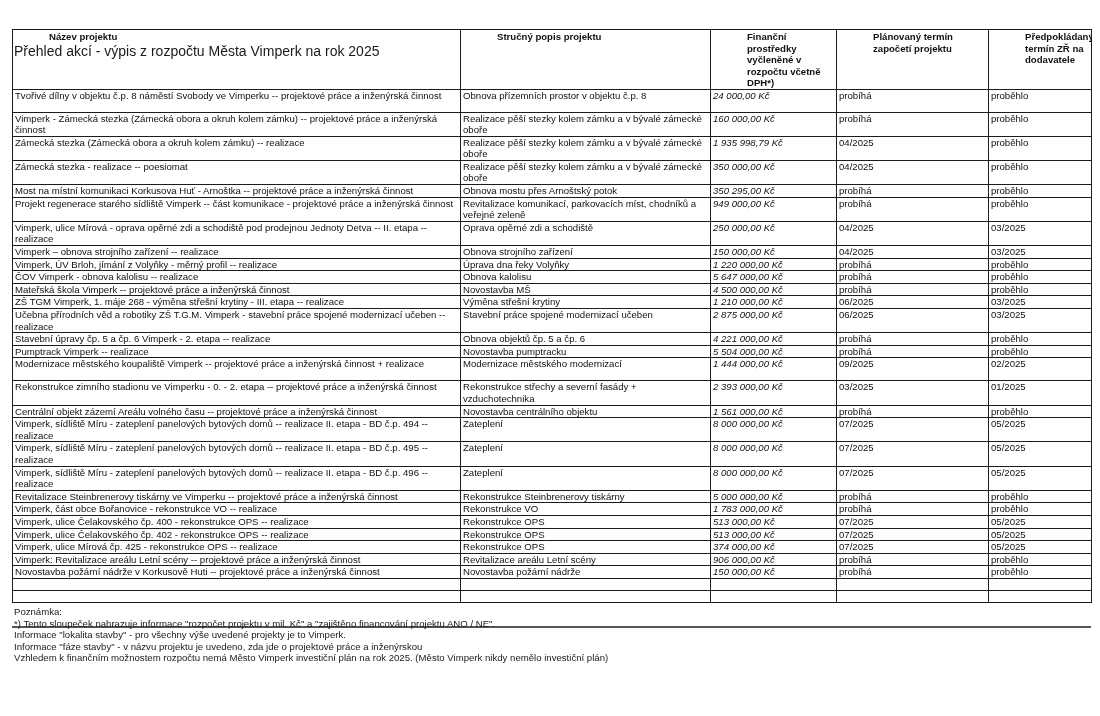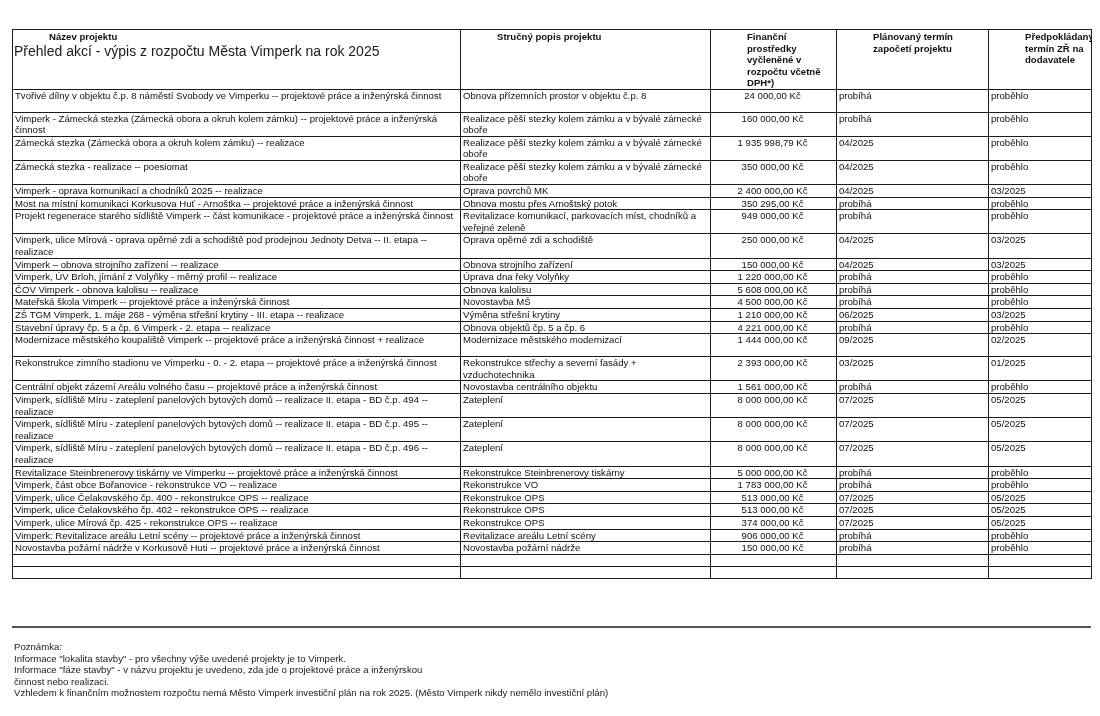--- a/index.html
+++ b/index.html
@@ -48,39 +48,40 @@
       font-weight: normal;
     }
     table.budget th {
       font-weight: bold;
       height: 36px;
       padding-top: 1px;
       line-height: 11.5px;
       padding-left: 36px;
     }
     table.budget td.amount {
-      text-align: center;
+      text-align: left;
       padding-right: 4px;
       white-space: nowrap;
+      font-style: italic;
     }
     table.budget tr.h1 td { height: 11px; }
     table.budget tr.h2 td { height: 22px; }
     table.budget tr.empty td { height: 11px; }
     .separator {
       position: absolute;
       left: 12px;
       top: 626px;
       width: 1079px;
       height: 0;
       border-top: 2px solid #555555;
     }
     .notes {
       position: absolute;
       left: 14px;
-      top: 641px;
+      top: 606px;
       font-size: 9.6px;
       line-height: 11.6px;
       color: #1a1a1a;
     }
     .notes div { white-space: nowrap; }
   </style>
 </head>
 <body>
 
 <div class="doc-title">Přehled akcí - výpis z rozpočtu Města Vimperk na rok 2025</div>
@@ -125,27 +126,20 @@
         <td>proběhlo</td>
       </tr>
       <tr class="h2">
         <td>Zámecká stezka - realizace -- poesiomat</td>
         <td>Realizace pěší stezky kolem zámku a v bývalé zámecké oboře</td>
         <td class="amount">350 000,00 Kč</td>
         <td>04/2025</td>
         <td>proběhlo</td>
       </tr>
       <tr class="h1">
-        <td>Vimperk - oprava komunikací a chodníků 2025 -- realizace</td>
-        <td>Oprava povrchů MK</td>
-        <td class="amount">2 400 000,00 Kč</td>
-        <td>04/2025</td>
-        <td>03/2025</td>
-      </tr>
-      <tr class="h1">
         <td>Most na místní komunikaci Korkusova Huť - Arnoštka -- projektové práce a inženýrská činnost</td>
         <td>Obnova mostu přes Arnoštský potok</td>
         <td class="amount">350 295,00 Kč</td>
         <td>probíhá</td>
         <td>proběhlo</td>
       </tr>
       <tr class="h2">
         <td>Projekt regenerace starého sídliště Vimperk -- část komunikace - projektové práce a inženýrská činnost</td>
         <td>Revitalizace komunikací, parkovacích míst, chodníků a veřejné zeleně</td>
         <td class="amount">949 000,00 Kč</td>
@@ -169,42 +163,56 @@
       <tr class="h1">
         <td>Vimperk, ÚV Brloh, jímání z Volyňky - měrný profil -- realizace</td>
         <td>Úprava dna řeky Volyňky</td>
         <td class="amount">1 220 000,00 Kč</td>
         <td>probíhá</td>
         <td>proběhlo</td>
       </tr>
       <tr class="h1">
         <td>ČOV Vimperk - obnova kalolisu -- realizace</td>
         <td>Obnova kalolisu</td>
-        <td class="amount">5 608 000,00 Kč</td>
+        <td class="amount">5 647 000,00 Kč</td>
         <td>probíhá</td>
         <td>proběhlo</td>
       </tr>
       <tr class="h1">
         <td>Mateřská škola Vimperk -- projektové práce a inženýrská činnost</td>
         <td>Novostavba MŠ</td>
         <td class="amount">4 500 000,00 Kč</td>
         <td>probíhá</td>
         <td>proběhlo</td>
       </tr>
       <tr class="h1">
         <td>ZŠ TGM Vimperk, 1. máje 268 - výměna střešní krytiny - III. etapa -- realizace</td>
         <td>Výměna střešní krytiny</td>
         <td class="amount">1 210 000,00 Kč</td>
         <td>06/2025</td>
         <td>03/2025</td>
       </tr>
+      <tr class="h2">
+        <td>Učebna přírodních věd a robotiky ZŠ T.G.M. Vimperk - stavební práce spojené modernizací učeben -- realizace</td>
+        <td>Stavební práce spojené modernizací učeben</td>
+        <td class="amount">2 875 000,00 Kč</td>
+        <td>06/2025</td>
+        <td>03/2025</td>
+      </tr>
       <tr class="h1">
         <td>Stavební úpravy čp. 5 a čp. 6 Vimperk - 2. etapa -- realizace</td>
         <td>Obnova objektů čp. 5 a čp. 6</td>
         <td class="amount">4 221 000,00 Kč</td>
+        <td>probíhá</td>
+        <td>proběhlo</td>
+      </tr>
+      <tr class="h1">
+        <td>Pumptrack Vimperk -- realizace</td>
+        <td>Novostavba pumptracku</td>
+        <td class="amount">5 504 000,00 Kč</td>
         <td>probíhá</td>
         <td>proběhlo</td>
       </tr>
       <tr class="h2">
         <td>Modernizace městského koupaliště Vimperk -- projektové práce a inženýrská činnost + realizace</td>
         <td>Modernizace městského modernizací</td>
         <td class="amount">1 444 000,00 Kč</td>
         <td>09/2025</td>
         <td>02/2025</td>
       </tr>
@@ -306,17 +314,17 @@
         <td></td>
         <td></td>
       </tr>
     </tbody>
 </table>
 
 <div class="separator"></div>
 
 <div class="notes">
   <div>Poznámka:</div>
+  <div>*)   Tento sloupeček nahrazuje informace "rozpočet projektu v mil. Kč" a "zajištěno financování projektu ANO / NE".</div>
   <div>Informace "lokalita stavby" - pro všechny výše uvedené projekty je to Vimperk.</div>
   <div>Informace "fáze stavby" - v názvu projektu je uvedeno, zda jde o projektové práce a inženýrskou</div>
-  <div>činnost nebo realizaci.</div>
   <div>Vzhledem k finančním možnostem rozpočtu nemá Město Vimperk investiční plán na rok 2025. (Město Vimperk nikdy nemělo investiční plán)</div>
 </div>
 
 </body></html>

